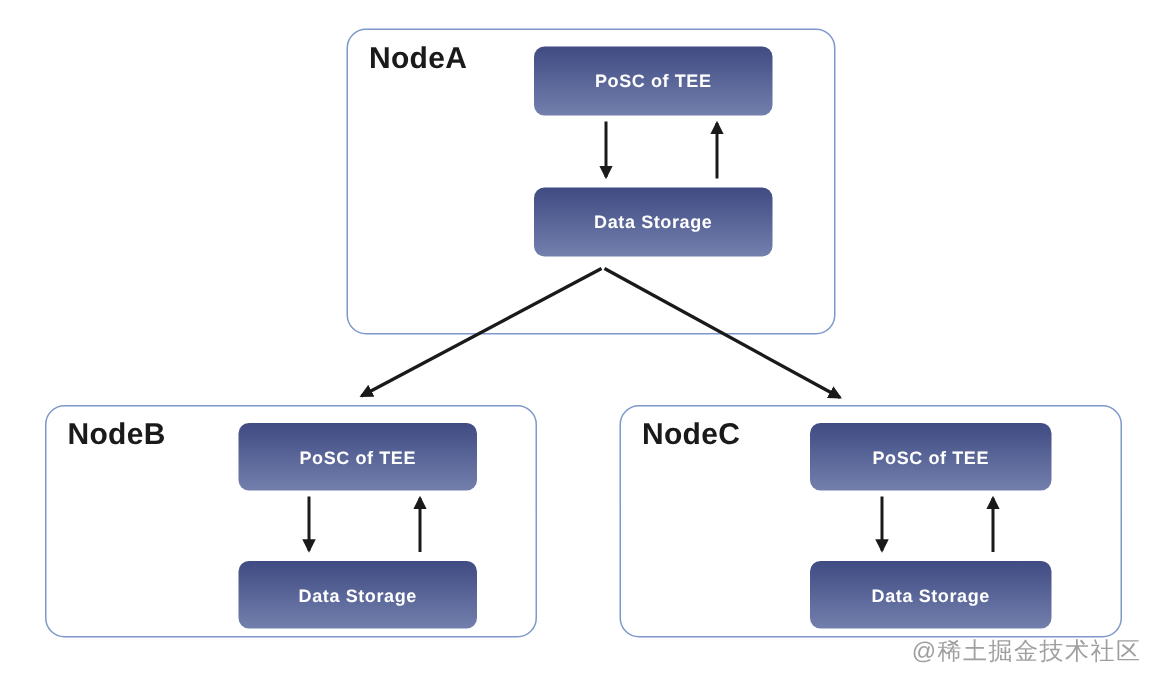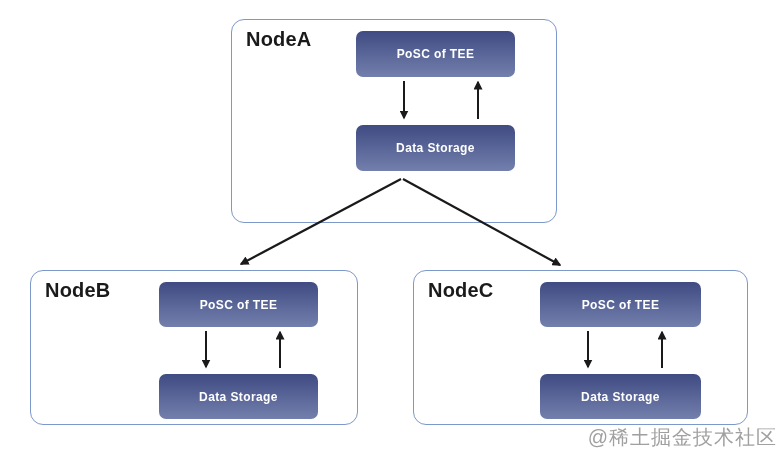--- a/index.html
+++ b/index.html
@@ -66,23 +66,23 @@
   .arrow-layer {
     position: absolute;
     left: 0; top: 0;
     width: 782px;
     height: 455px;
     pointer-events: none;
   }
 
   .watermark {
     position: absolute;
-    right: 5px;
+    right: 21px;
     top: 424px;
-    font-size: 20px;
+    font-size: 16px;
     color: var(--watermark-text);
     letter-spacing: 1px;
   }
 </style>
 </head>
 <body>
 
 <div class="canvas">
 
   <div class="node-card a">

